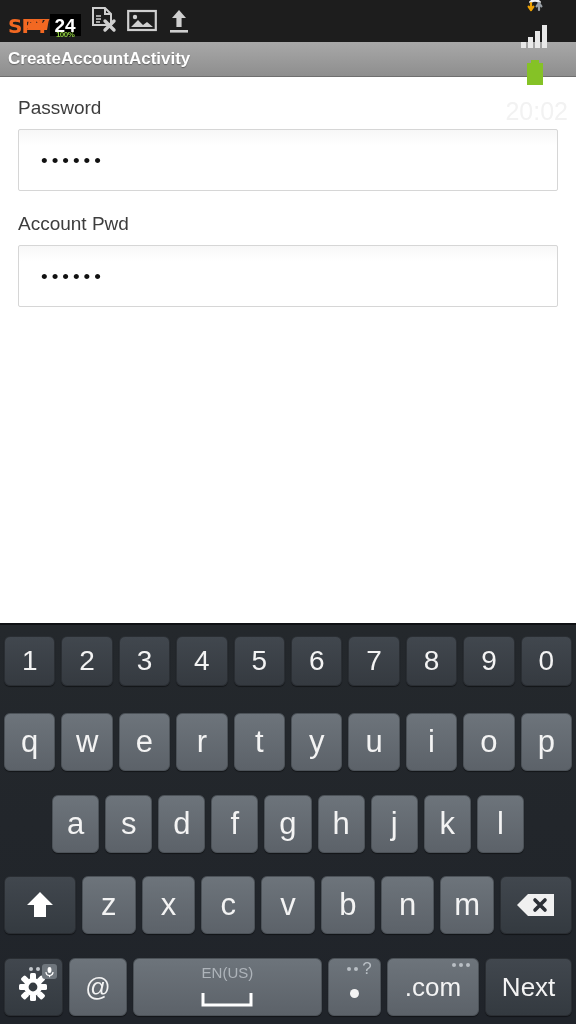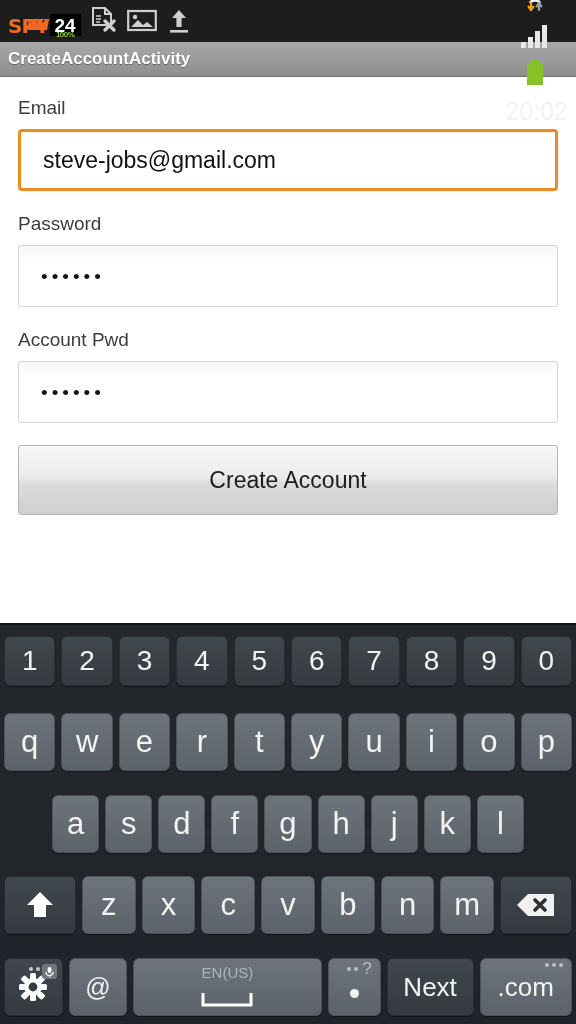--- a/index.html
+++ b/index.html
@@ -261,42 +261,35 @@
       <span class="time">20:02</span>
     </div>
   </div>
 
   <div class="titlebar">
     <span>CreateAccountActivity</span>
   </div>
 
   <div class="form">
 
-    <div class="block">
-      <div class="field-label">Email</div>
-      <div class="input focused">
-        <span>steve-jobs@gmail.com</span>
-      </div>
-    </div>
 
     <div class="block">
       <div class="field-label">Password</div>
       <div class="input normal">
         <span class="dots">••••••</span>
       </div>
     </div>
 
     <div class="block">
       <div class="field-label">Account Pwd</div>
       <div class="input normal">
         <span class="dots">••••••</span>
       </div>
     </div>
 
-    <div class="btn">Create Account</div>
   </div>
 
   <div class="keyboard">
 
     <div class="krow row-num">
       <div class="key num">1</div>
       <div class="key num">2</div>
       <div class="key num">3</div>
       <div class="key num">4</div>
       <div class="key num">5</div>
@@ -398,26 +391,26 @@
 
       <div class="key letter period">
         <span class="hint-dots">
           <b></b>
             <b></b>
             <span class="hint-q">?</span>
         </span>
         <span class="period-dot"></span>
       </div>
 
-      <div class="key dark next">Next</div>
-
       <div class="key letter dotcom">
         <span class="hint-dots">
             <b></b>
             <b></b>
             <b></b>
           </span>
         <span>.com</span>
       </div>
+
+      <div class="key dark next">Next</div>
     </div>
 
   </div>
 </div>
 
 </body></html>

